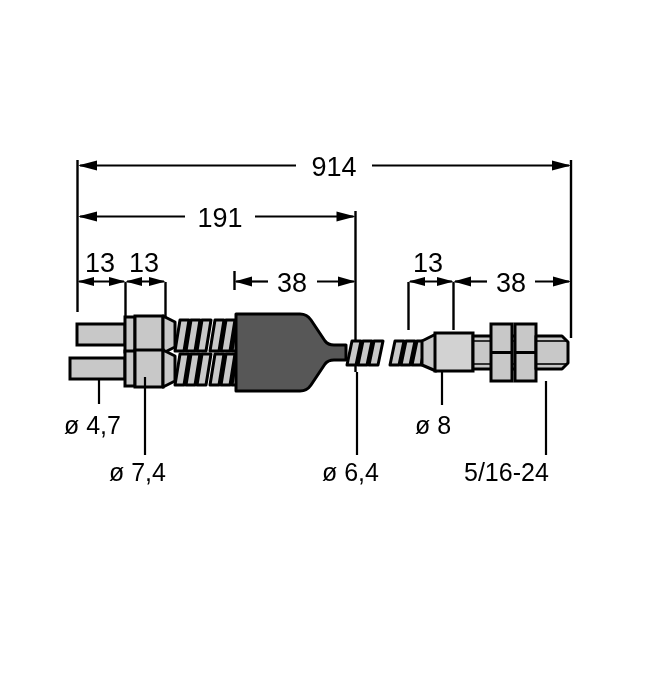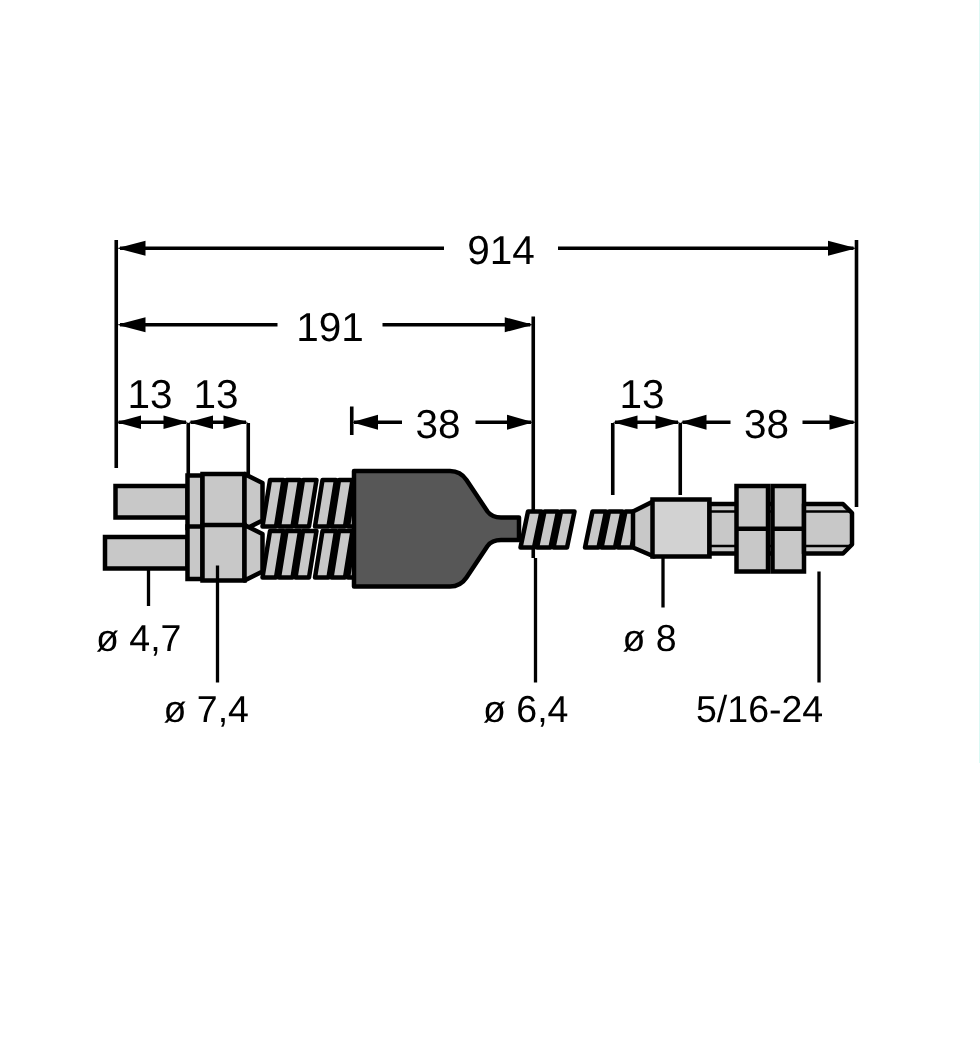--- a/index.html
+++ b/index.html
@@ -1,17 +1,17 @@
 <!DOCTYPE html>
 <html><head>
 <meta charset="utf-8">
 <style>
   html,body{margin:0;padding:0;background:#ffffff;}
   body{width:653px;height:700px;overflow:hidden;font-family:"Liberation Sans",sans-serif;}
-  #sheet{position:relative;width:653px;height:700px;background:#5eead4;}
+  #sheet{position:relative;width:653px;height:700px;background:#0ea5e9;}
   svg{display:block;}
   .dimtext{font-family:"Liberation Sans",sans-serif;font-size:27px;fill:#000000;}
   .labeltext{font-family:"Liberation Sans",sans-serif;font-size:25px;fill:#000000;}
 </style>
 </head>
 <body>
 
 <div id="sheet">
 <svg width="653" height="700" viewBox="0 0 653 700">
 

